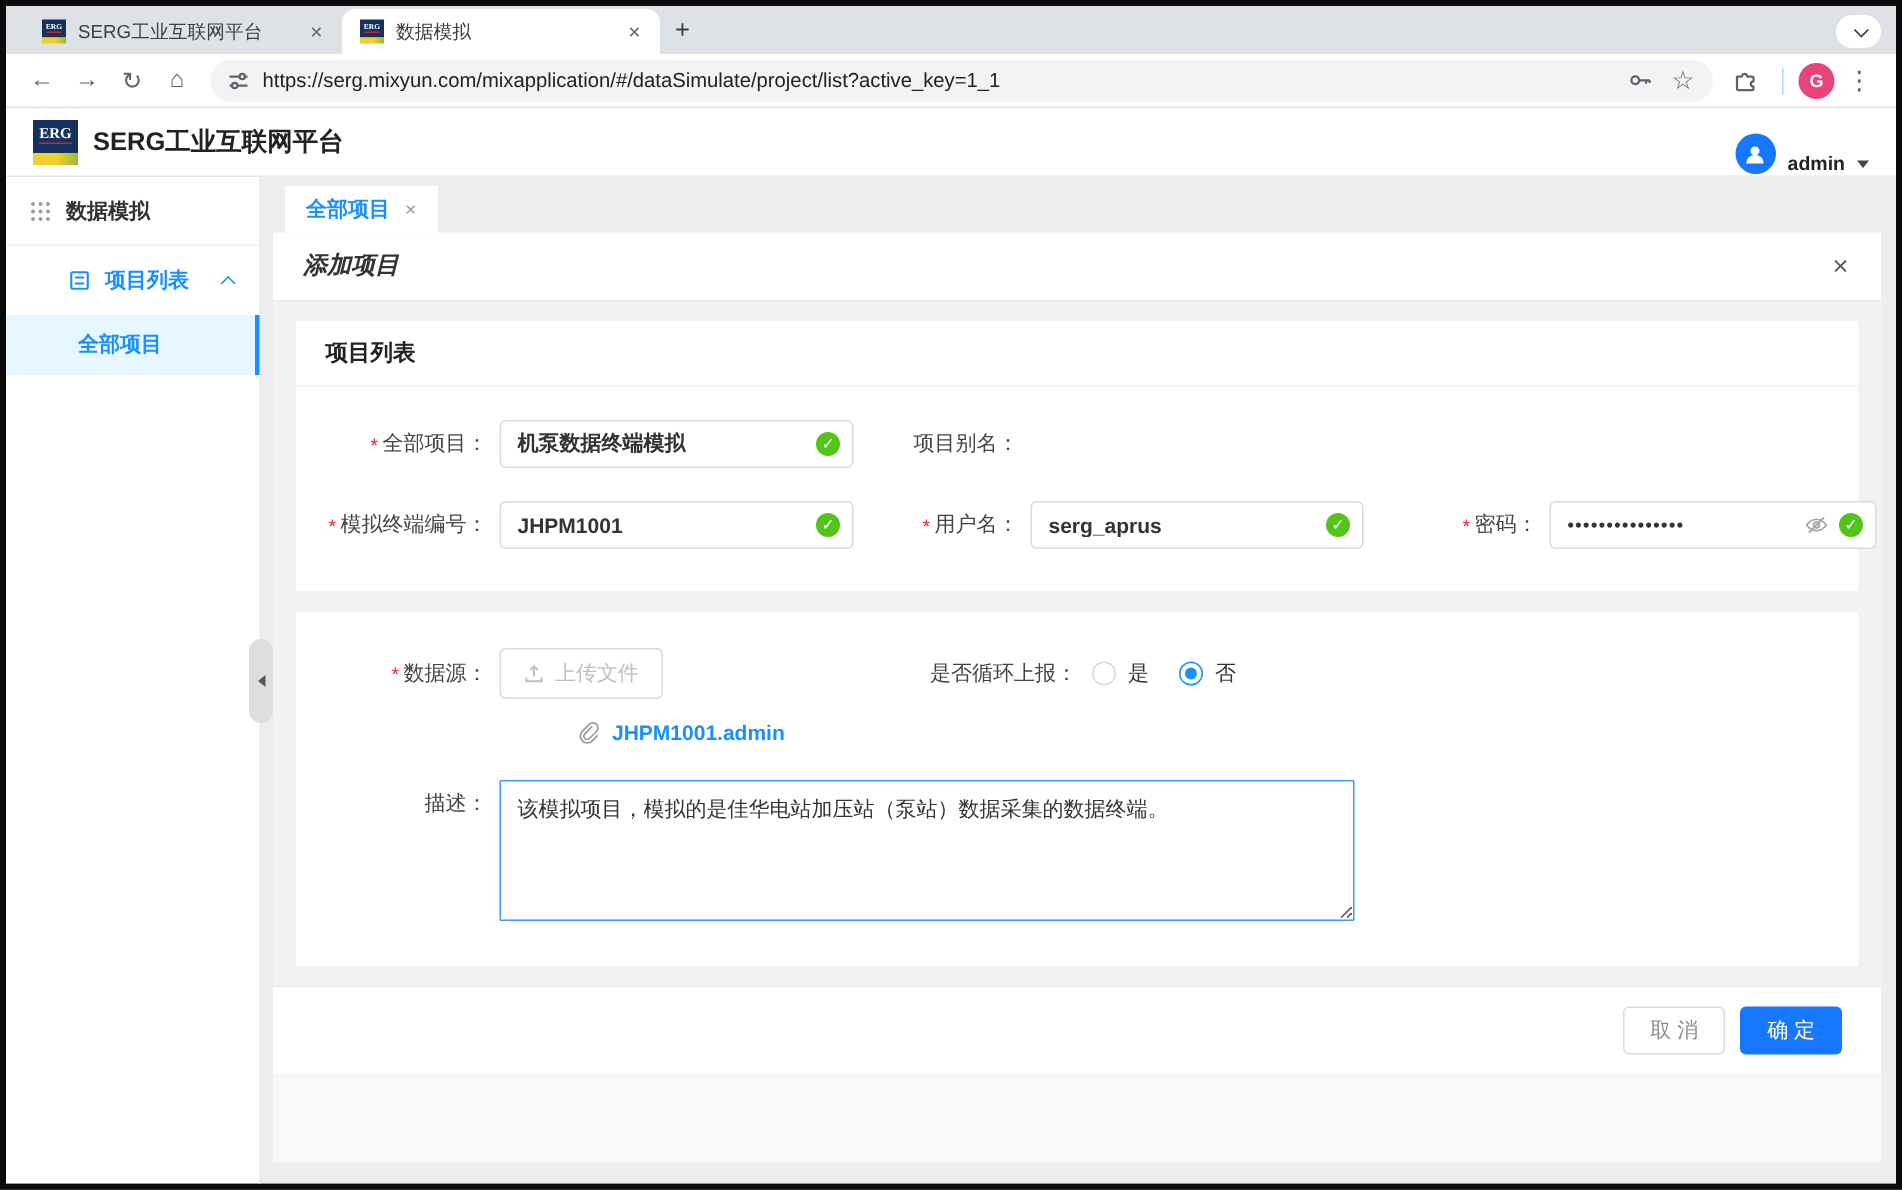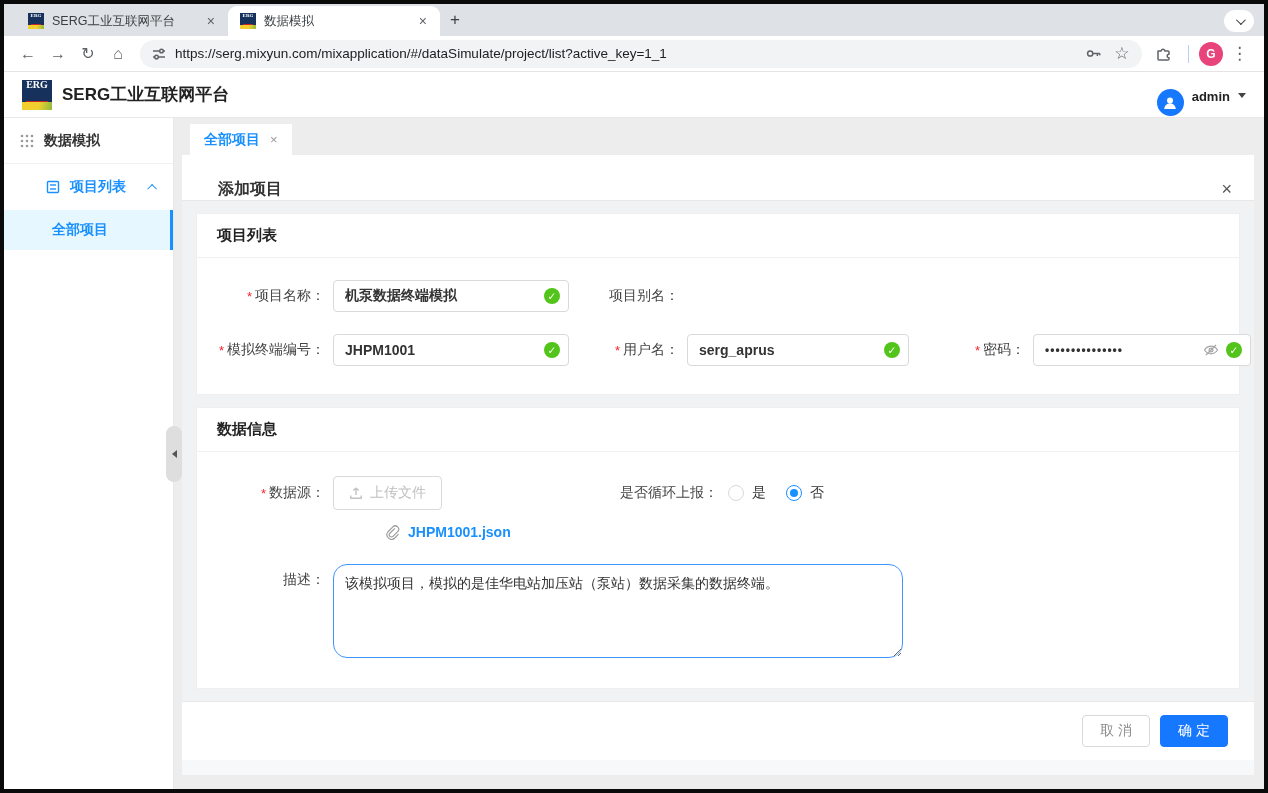--- a/index.html
+++ b/index.html
@@ -22,49 +22,49 @@
   .urltext { flex:1; font-size:13.5px; color:#202124; margin-left:9px; white-space:nowrap; overflow:hidden; }
   .pill-ic { display:flex; align-items:center; margin-left:12px; color:#5f6368; }
   .star { font-size:17px; color:#5f6368; }
   .sep { width:1.5px; height:18px; background:#b7cffb; margin:0 8px; }
   .gcircle { width:24px; height:24px; border-radius:50%; background:#e8437a; color:#fff; font-size:12px; font-weight:700; display:flex; align-items:center; justify-content:center; }
   .overflow { font-size:17px; color:#5f6368; padding:0 6px; }
 
   
   .appheader { height:46px; background:#fff; border-bottom:1px solid #e8e8e8; display:flex; align-items:center; padding:0 18px; flex:none; }
   .logo { width:30px; height:30px; display:flex; flex-direction:column; }
-  .logo-top { flex:1; background:#16325c; display:flex; justify-content:center; }
+  .logo-top { flex:1; background:#16325c; display:flex; align-items:center; justify-content:center; }
   .logo-top span { color:#fff; font-family:"Liberation Serif",serif; font-size:10px; font-weight:700; line-height:1; border-bottom:1.5px solid #c62828; }
   .logo-bot { height:8px; background:linear-gradient(100deg,#f0cf2f 55%,#8fba3c); }
   .logo.sm { width:16px; height:16px; flex:none; }
   .logo.sm .logo-top span { font-size:5px; border-bottom-width:1px; }
   .logo.sm .logo-bot { height:4px; }
   .apptitle { font-size:17px; font-weight:700; color:#222; margin-left:10px; }
-  .userbox { margin-left:auto; display:flex; align-items:flex-start; gap:8px;margin-top:16px; }
+  .userbox { margin-left:auto; display:flex; align-items:flex-end; gap:8px;margin-top:16px; }
   .avatar { width:27px; height:27px; border-radius:50%; background:#1677ff; display:flex; align-items:center; justify-content:center; }
   .username { font-size:13px; font-weight:700; color:#222; }
   .caret { width:0; height:0; border:4px solid transparent; border-top:5px solid #444; margin-top:4px; }
 
   
   .appbody { flex:1; display:flex; min-height:0; }
   .sidebar { width:170px; background:#fff; border-right:1px solid #e8e8e8; flex:none; }
   .s-item { height:46px; display:flex; align-items:center; padding:0 16px; gap:10px; font-size:14px; font-weight:600; color:#333; }
   .s-item.module { border-bottom:1px solid #f0f0f0; }
   .s-item.group { color:#1890ff;padding-left:42px; }
   .chevup { width:7px; height:7px; border-left:1.6px solid #1890ff; border-top:1.6px solid #1890ff; transform:rotate(45deg) translateY(2px); margin-left:auto; }
   .s-item.sub { height:40px; padding-left:48px; background:#e6f7ff; color:#1890ff; border-right:3px solid #1890ff; }
 
   .content { flex:1; background:#ededed; display:flex; flex-direction:column; position:relative; min-width:0; }
   .tabbar { height:37px; display:flex; align-items:flex-end; padding-left:16px; flex:none; }
   .wtab { height:31px; background:#fff; display:flex; align-items:center; padding:0 14px; }
   .wtab .wt-label { color:#1890ff; font-size:14px; font-weight:600; }
   .wtab .wt-close { color:#999; font-size:13px; margin-left:10px; }
 
   .panel { flex:1; margin:0 10px 14px 8px; background:#fff; display:flex; flex-direction:column; min-height:0; }
-  .panel-hd { height:46px; flex:none; display:flex; align-items:flex-end; padding:0 36px; border-bottom:1px solid #e8e8e8; position:relative; }
+  .panel-hd { height:46px; flex:none; display:flex; align-items:center; padding:0 20px; border-bottom:1px solid #e8e8e8; position:relative;font-style:italic; }
   .panel-title { font-size:16px; font-weight:600; color:#333; }
   .panel-close { position:absolute; right:22px; font-size:18px; color:#555; font-weight:400; }
 
   .formwrap { background:#f0f2f4; padding:12px 14px; display:flex; flex-direction:column; gap:12px; flex:none; }
   .card { background:#fff; border:1px solid #efefef; }
   .card-hd { padding:12px 20px; font-size:15px; font-weight:700; color:#222; border-bottom:1px solid #f0f0f0; }
 
   .grid3 { padding:22px 16px 28px; display:grid; grid-template-columns:356px 340px 1fr; row-gap:22px; }
   .field { display:flex; align-items:center; }
   .flabel { display:flex; justify-content:flex-end; align-items:center; font-size:14px; color:#444; flex:none; }
@@ -85,21 +85,21 @@
   .radio { width:16px; height:16px; border:1px solid #d9d9d9; border-radius:50%; background:#fff; flex:none; }
   .radio.on { border-color:#1890ff; position:relative; }
   .radio.on::after { content:""; position:absolute; left:3px; top:3px; right:3px; bottom:3px; border-radius:50%; background:#1890ff; }
   .filerow { margin-top:14px; padding-left:172px; display:flex; align-items:center; gap:8px; }
   .filelink { color:#1890ff; font-size:14px; font-weight:700; }
   .periodrow { margin-top:24px; }
   .num { width:134px; height:32px; border:1px solid #d9d9d9; border-radius:4px; padding:0 11px; font-family:"Liberation Sans","DejaVu Sans",sans-serif; font-size:14px; font-weight:700; color:#333; margin-left:12px; outline:none; }
   .unit { font-size:14px; color:#333; margin-left:14px; }
   .descrow { margin-top:24px; align-items:flex-start; }
   .descrow .flabel { padding-top:7px; }
-  textarea.desc { width:570px; height:94px; margin-left:8px; border:1px solid #4096ff; border-radius:14px; padding:7px 11px; font-family:"Liberation Sans","DejaVu Sans",sans-serif; font-size:14px; color:#333; line-height:1.6; resize:both; outline:none; }
+  textarea.desc { width:570px; height:94px; margin-left:8px; border:1px solid #4096ff; border-radius:1px; padding:7px 11px; font-family:"Liberation Sans","DejaVu Sans",sans-serif; font-size:14px; color:#333; line-height:1.6; resize:both; outline:none; }
 
   .footerbar { background:#fff; border-top:1px solid #e8e8e8; padding:13px 26px; display:flex; justify-content:flex-end; gap:10px; flex:none; }
   .btn { height:32px; padding:0 17px; border-radius:4px; font-size:14px; display:flex; align-items:center; }
   .btn-cancel { border:1px solid #d9d9d9; color:#8c8c8c; background:#fff; }
   .btn-ok { background:#1677ff; border:1px solid #1677ff; color:#fff; font-weight:500; }
   .panel-filler { flex:1; background:#f7f8fa; }
 
   .collapse { position:absolute; left:-8px; top:308px; width:16px; height:56px; background:#dedede; border-radius:8px; display:flex; align-items:center; justify-content:center; z-index:5; }
   .tri-left { width:0; height:0; border:4px solid transparent; border-right:5px solid #555; margin-right:3px; }
 
@@ -254,21 +254,21 @@
 
         <div class="formwrap">
 
           <div class="card">
             <div class="card-hd">项目列表</div>
             <div class="grid3">
 
               <div class="field">
                 <span class="flabel w1">
                     <span class="star-req">*</span>
-                    <span>项目名称：</span>
+                    <span>全部项目：</span>
                   </span>
                 <span class="ctrl c1"><input class="txt" value="机泵数据终端模拟" style="">
                   <span class="sfx">
                       <span class="chk">✓</span>
                     </span>
                 </span>
               </div>
 
               <div class="field">
                 <span class="flabel w2">
@@ -319,21 +319,20 @@
                         </svg>
                     </span>
                     <span class="chk">✓</span>
                   </span>
                 </span>
               </div>
             </div>
           </div>
 
           <div class="card">
-            <div class="card-hd">数据信息</div>
             <div class="dbody">
 
               <div class="drow">
                 <span class="flabel w1">
                     <span class="star-req">*</span>
                     <span>数据源：</span>
                   </span>
                 <span class="uploadbtn">
                   <span>
                     <svg width="14" height="14" viewBox="0 0 14 14">
@@ -357,21 +356,21 @@
                     </span>
                 </div>
               </div>
 
               <div class="filerow">
                 <span>
                   <svg width="15" height="15" viewBox="0 0 16 16">
                       <path d="M10.5 3.5 5.2 8.8a2.3 2.3 0 0 0 3.3 3.3l5-5a3.6 3.6 0 0 0-5.1-5.1L3.2 7.2a4.9 4.9 0 0 0 6.9 6.9l4.3-4.3" stroke="#9a9a9a" stroke-width="1.2" fill="none"></path>
                     </svg>
                 </span>
-                <span class="filelink">JHPM1001.json</span>
+                <span class="filelink">JHPM1001.admin</span>
               </div>
 
 
               <div class="drow descrow">
                 <span class="flabel w1">描述：</span>
                 <textarea class="desc" style="">该模拟项目，模拟的是佳华电站加压站（泵站）数据采集的数据终端。</textarea>
               </div>
 
             </div>
           </div>

